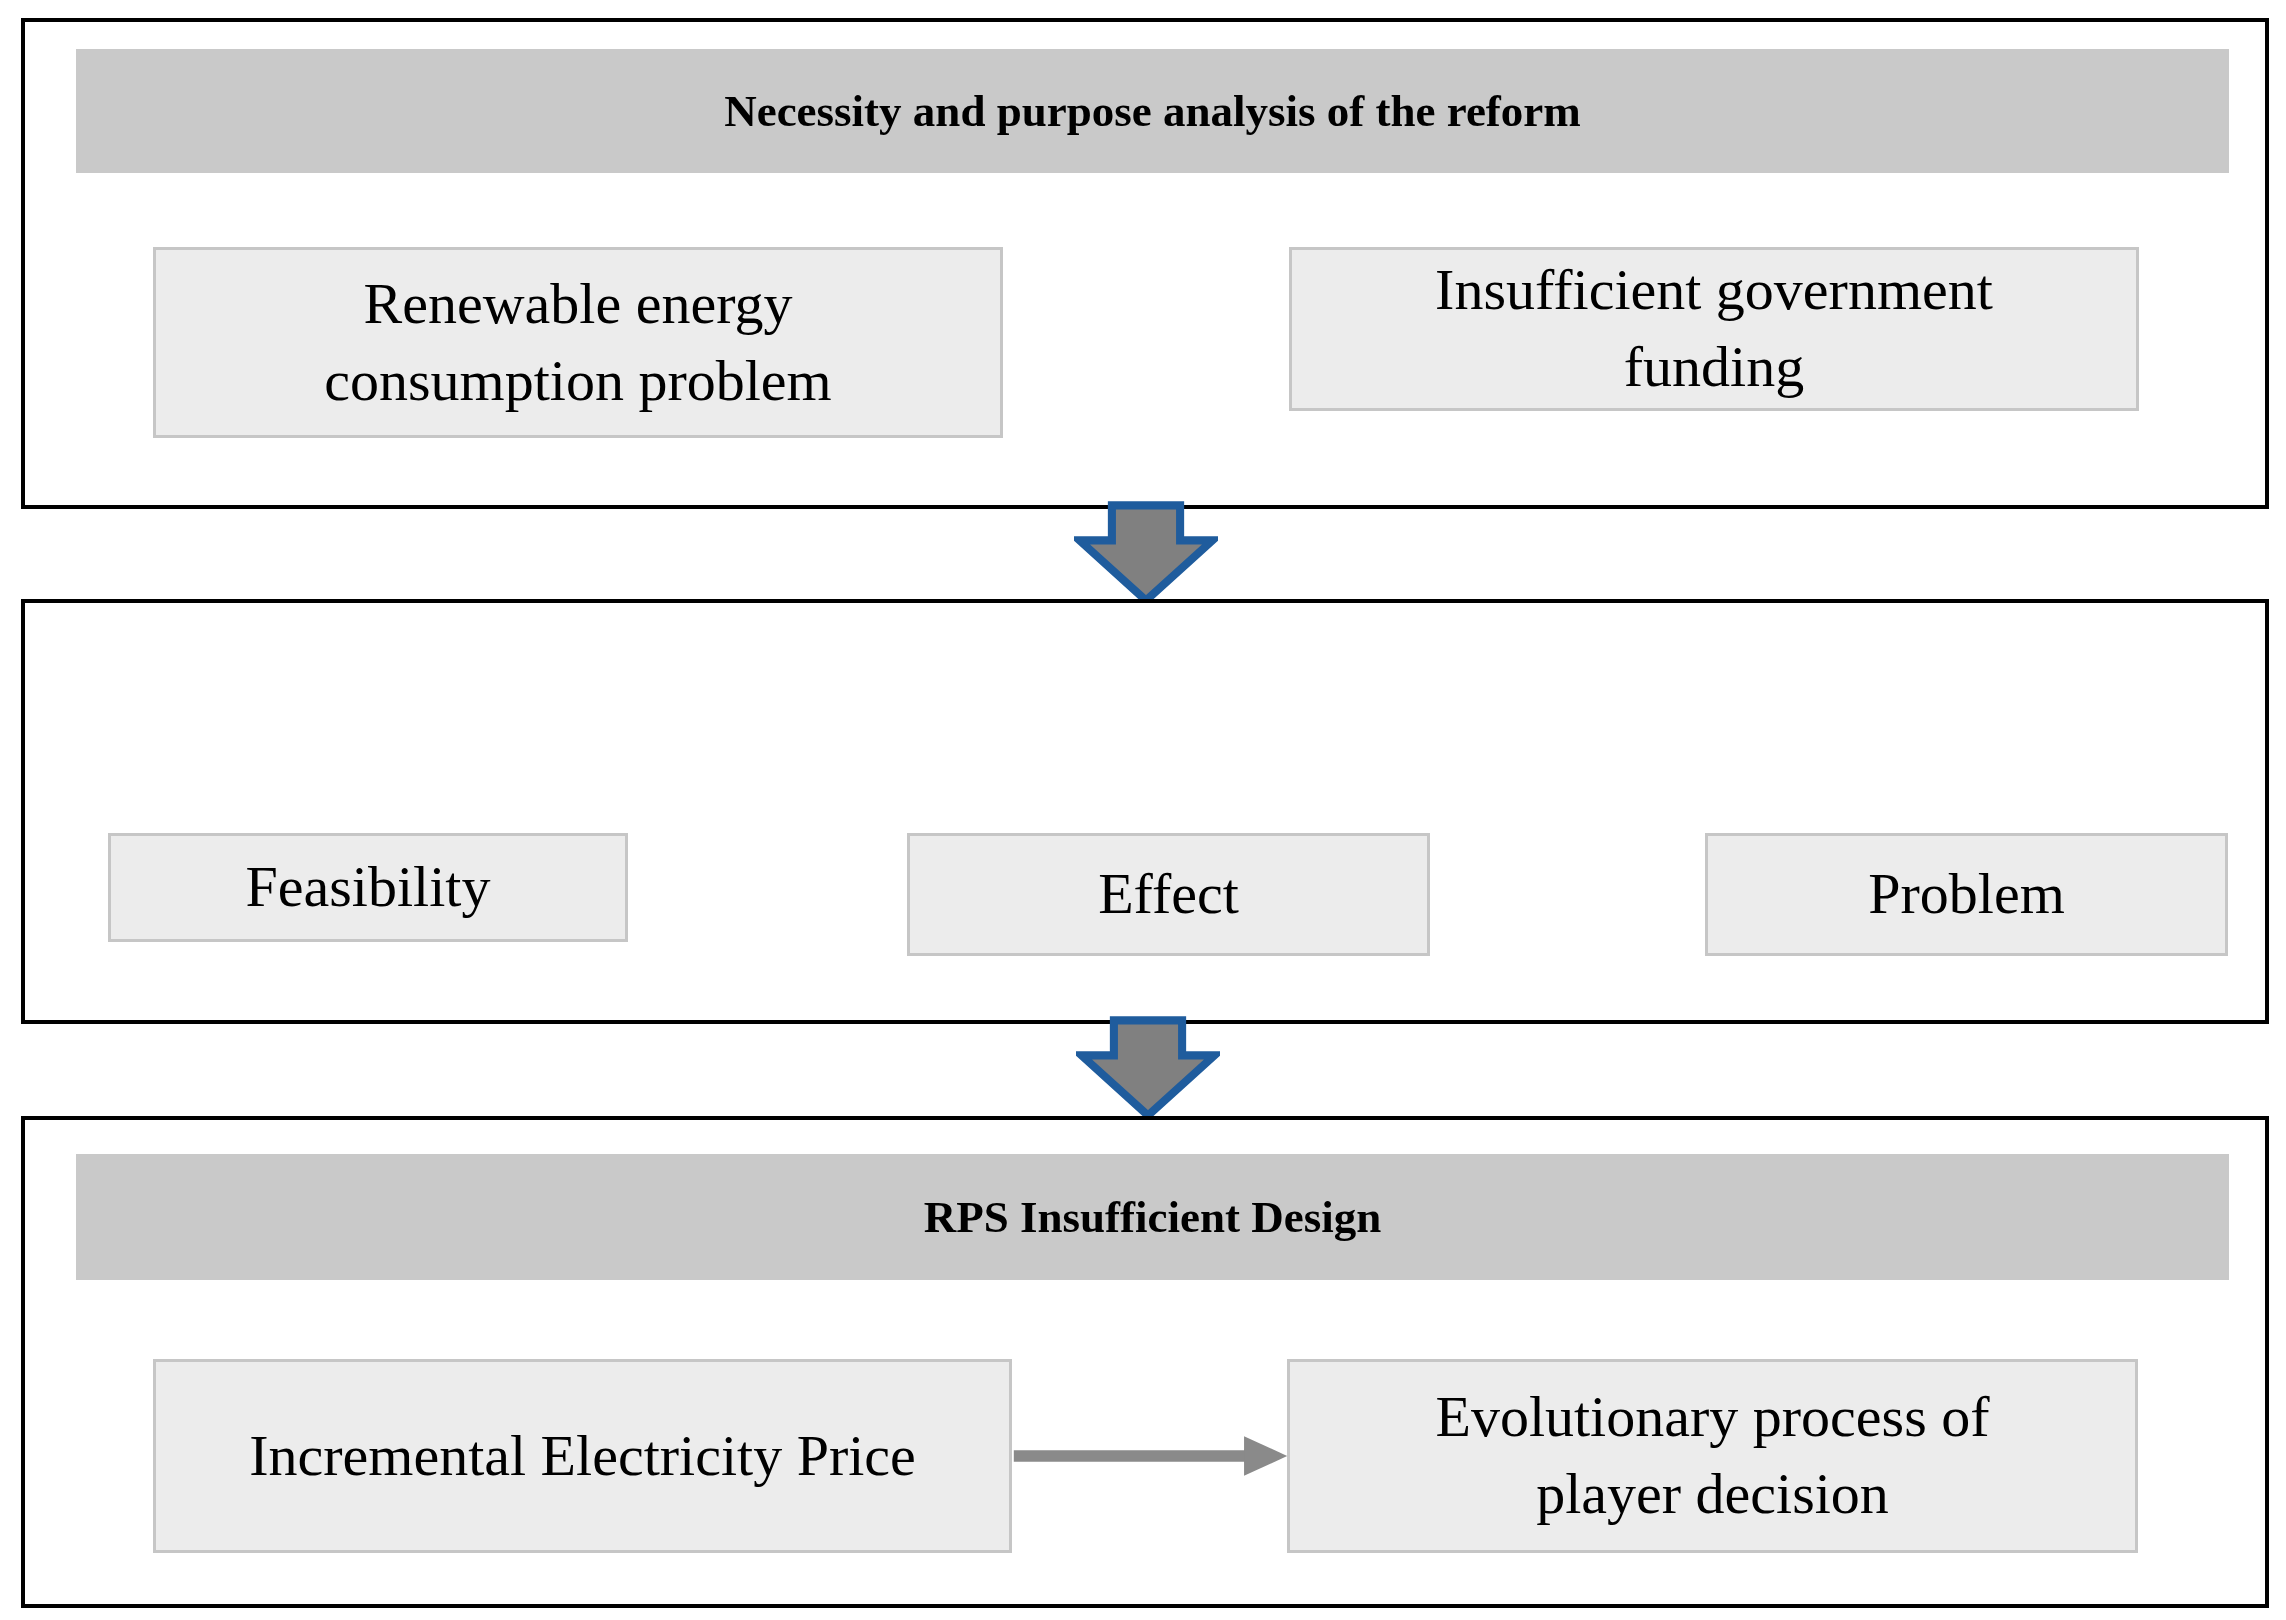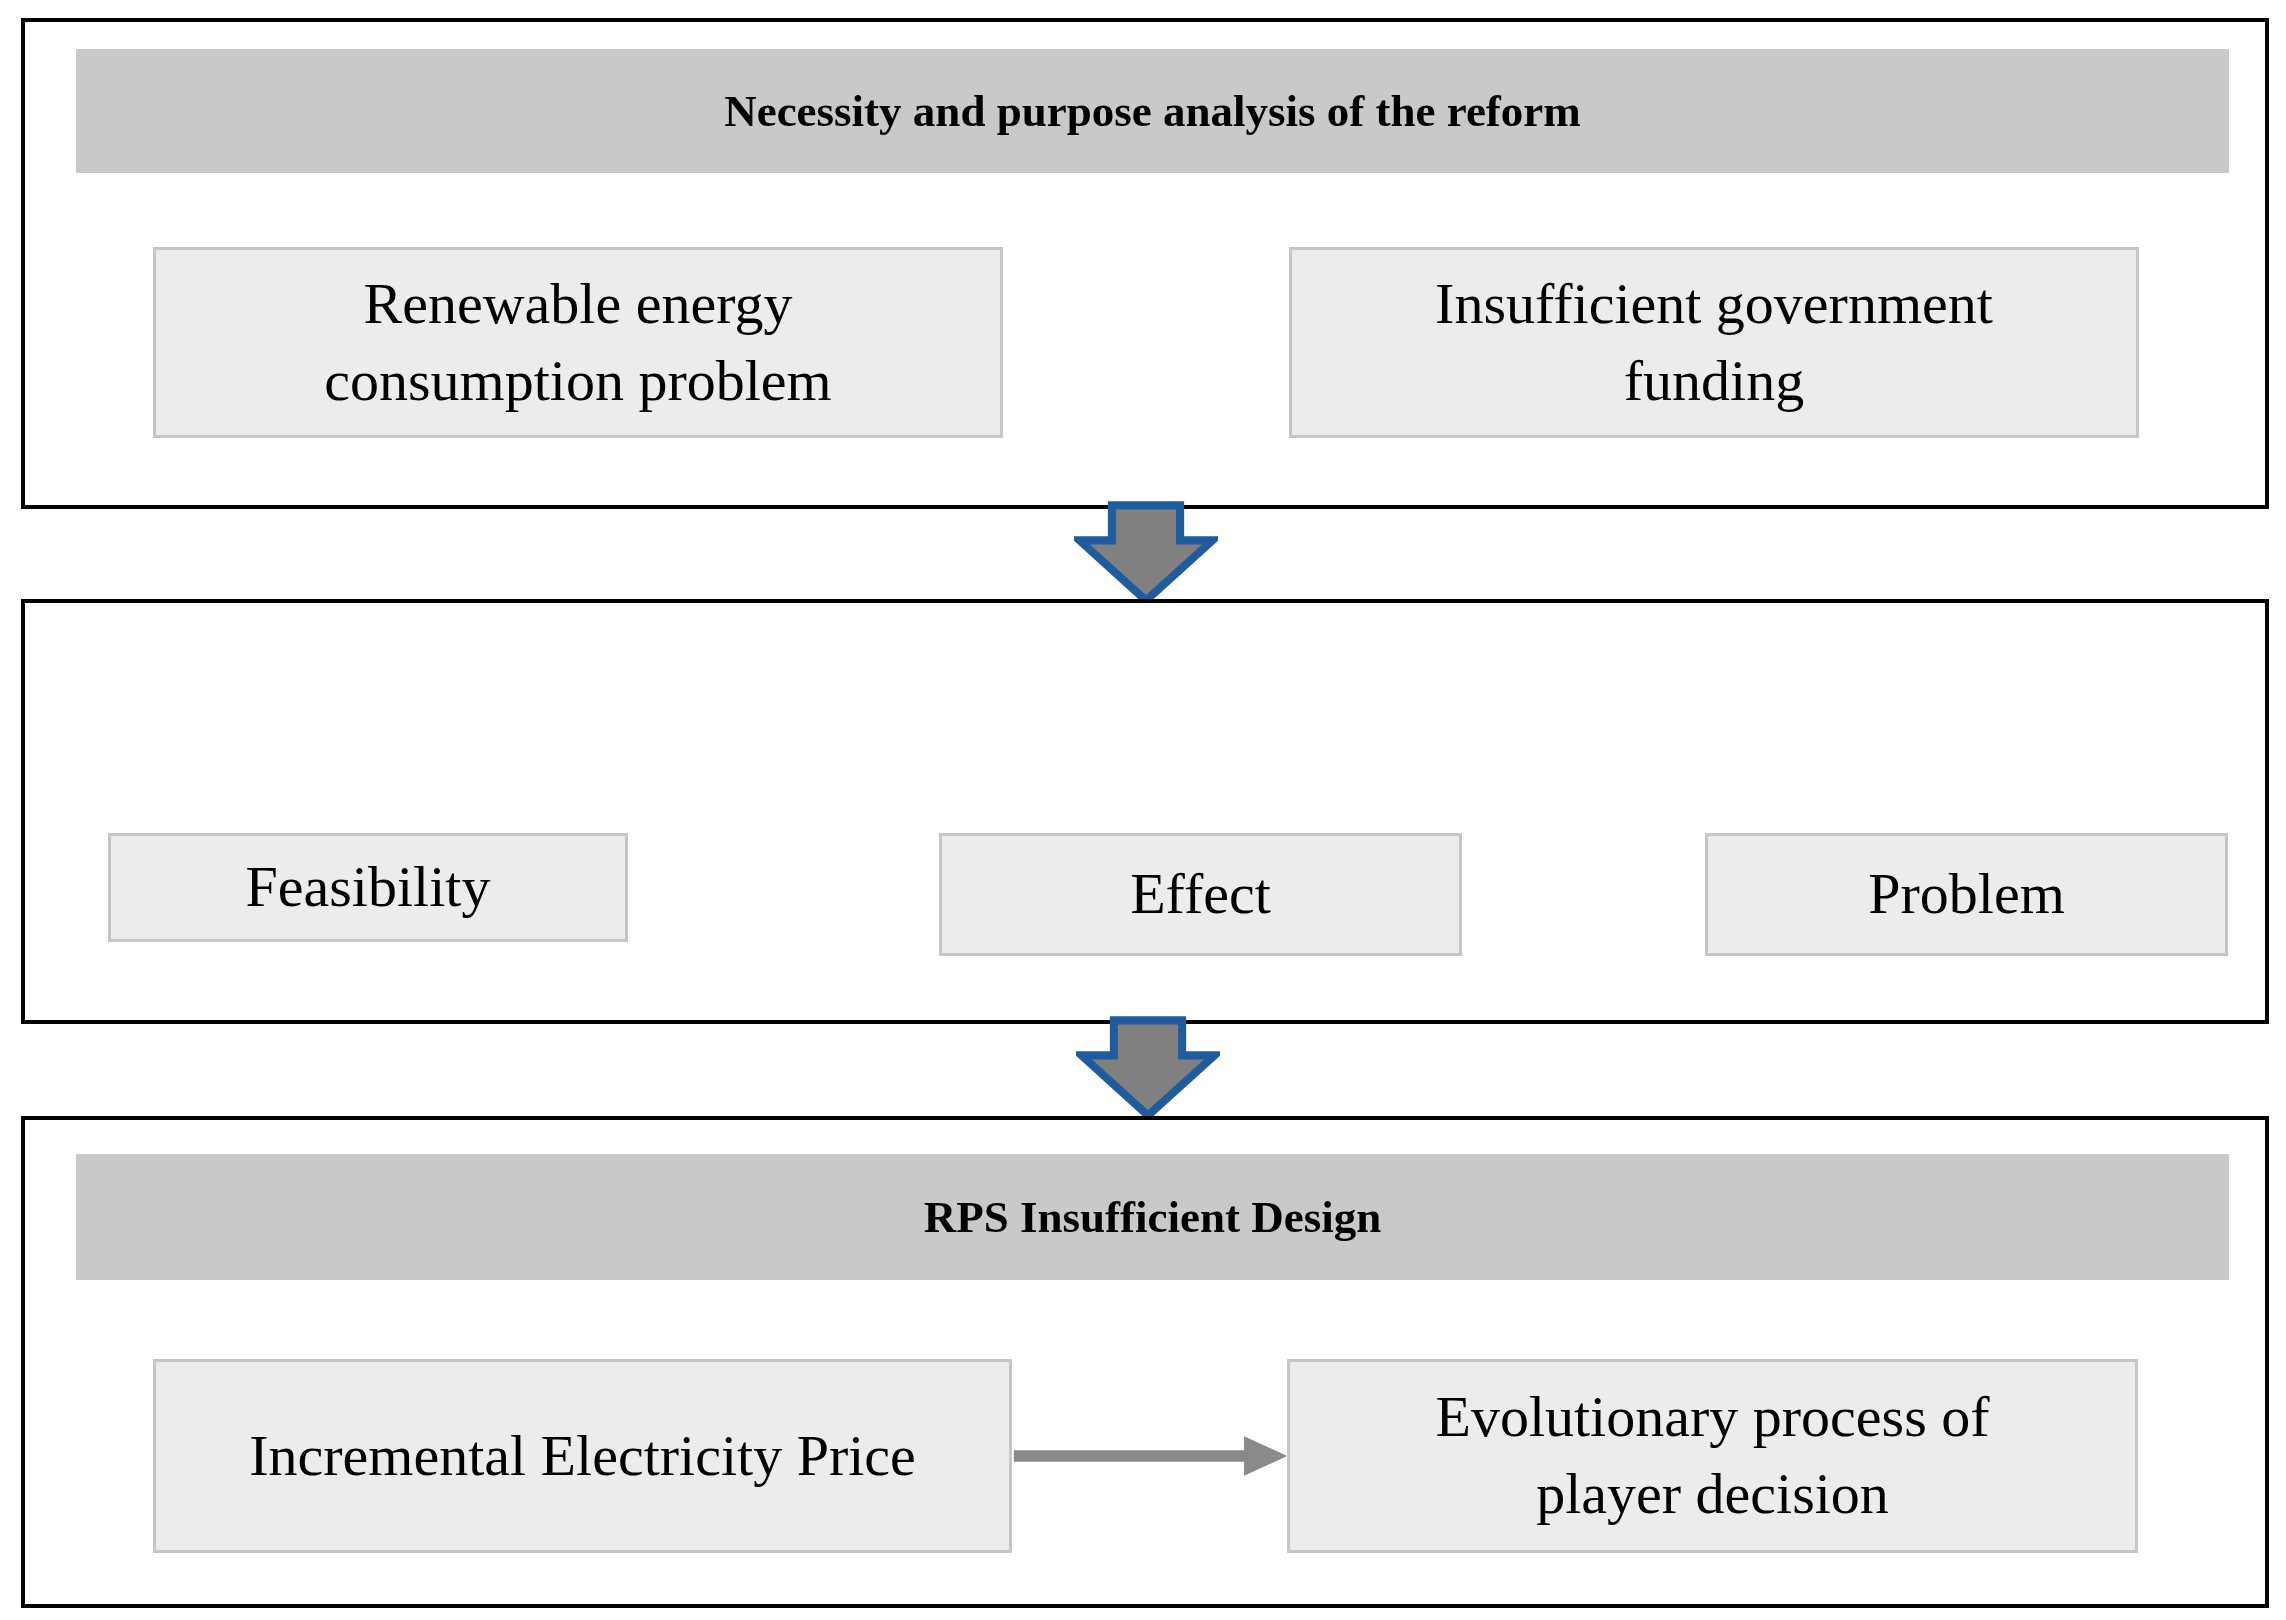--- a/index.html
+++ b/index.html
@@ -50,24 +50,24 @@
     align-items: center;
     justify-content: center;
     text-align: center;
     font-size: 58px;
     line-height: 1.32;
     white-space: pre-line;
     font-family: Liberation Serif, serif;
   }
   
   #box-renewable    { left: 128px;  top: 225px; width: 850px; height: 191px; }
-  #box-insufficient { left: 1264px; top: 225px; width: 850px; height: 191px; }
+  #box-insufficient { left: 1264px; top: 225px; width: 850px; height: 164px; }
   
   #box-feasibility  { left: 83px;   top: 230px; width: 520px; height: 109px; }
-  #box-effect       { left: 882px;  top: 230px; width: 523px; height: 123px; margin-left: 32px; }
+  #box-effect       { left: 882px;  top: 230px; width: 523px; height: 123px; }
   #box-problem      { left: 1680px; top: 230px; width: 523px; height: 123px; }
   
   #box-incremental  { left: 128px;  top: 239px; width: 859px; height: 194px; }
   #box-evolutionary { left: 1262px; top: 239px; width: 851px; height: 194px; }
 
   .down-arrow {
     position: absolute;
     width: 144px;
     height: 105px;
   }

